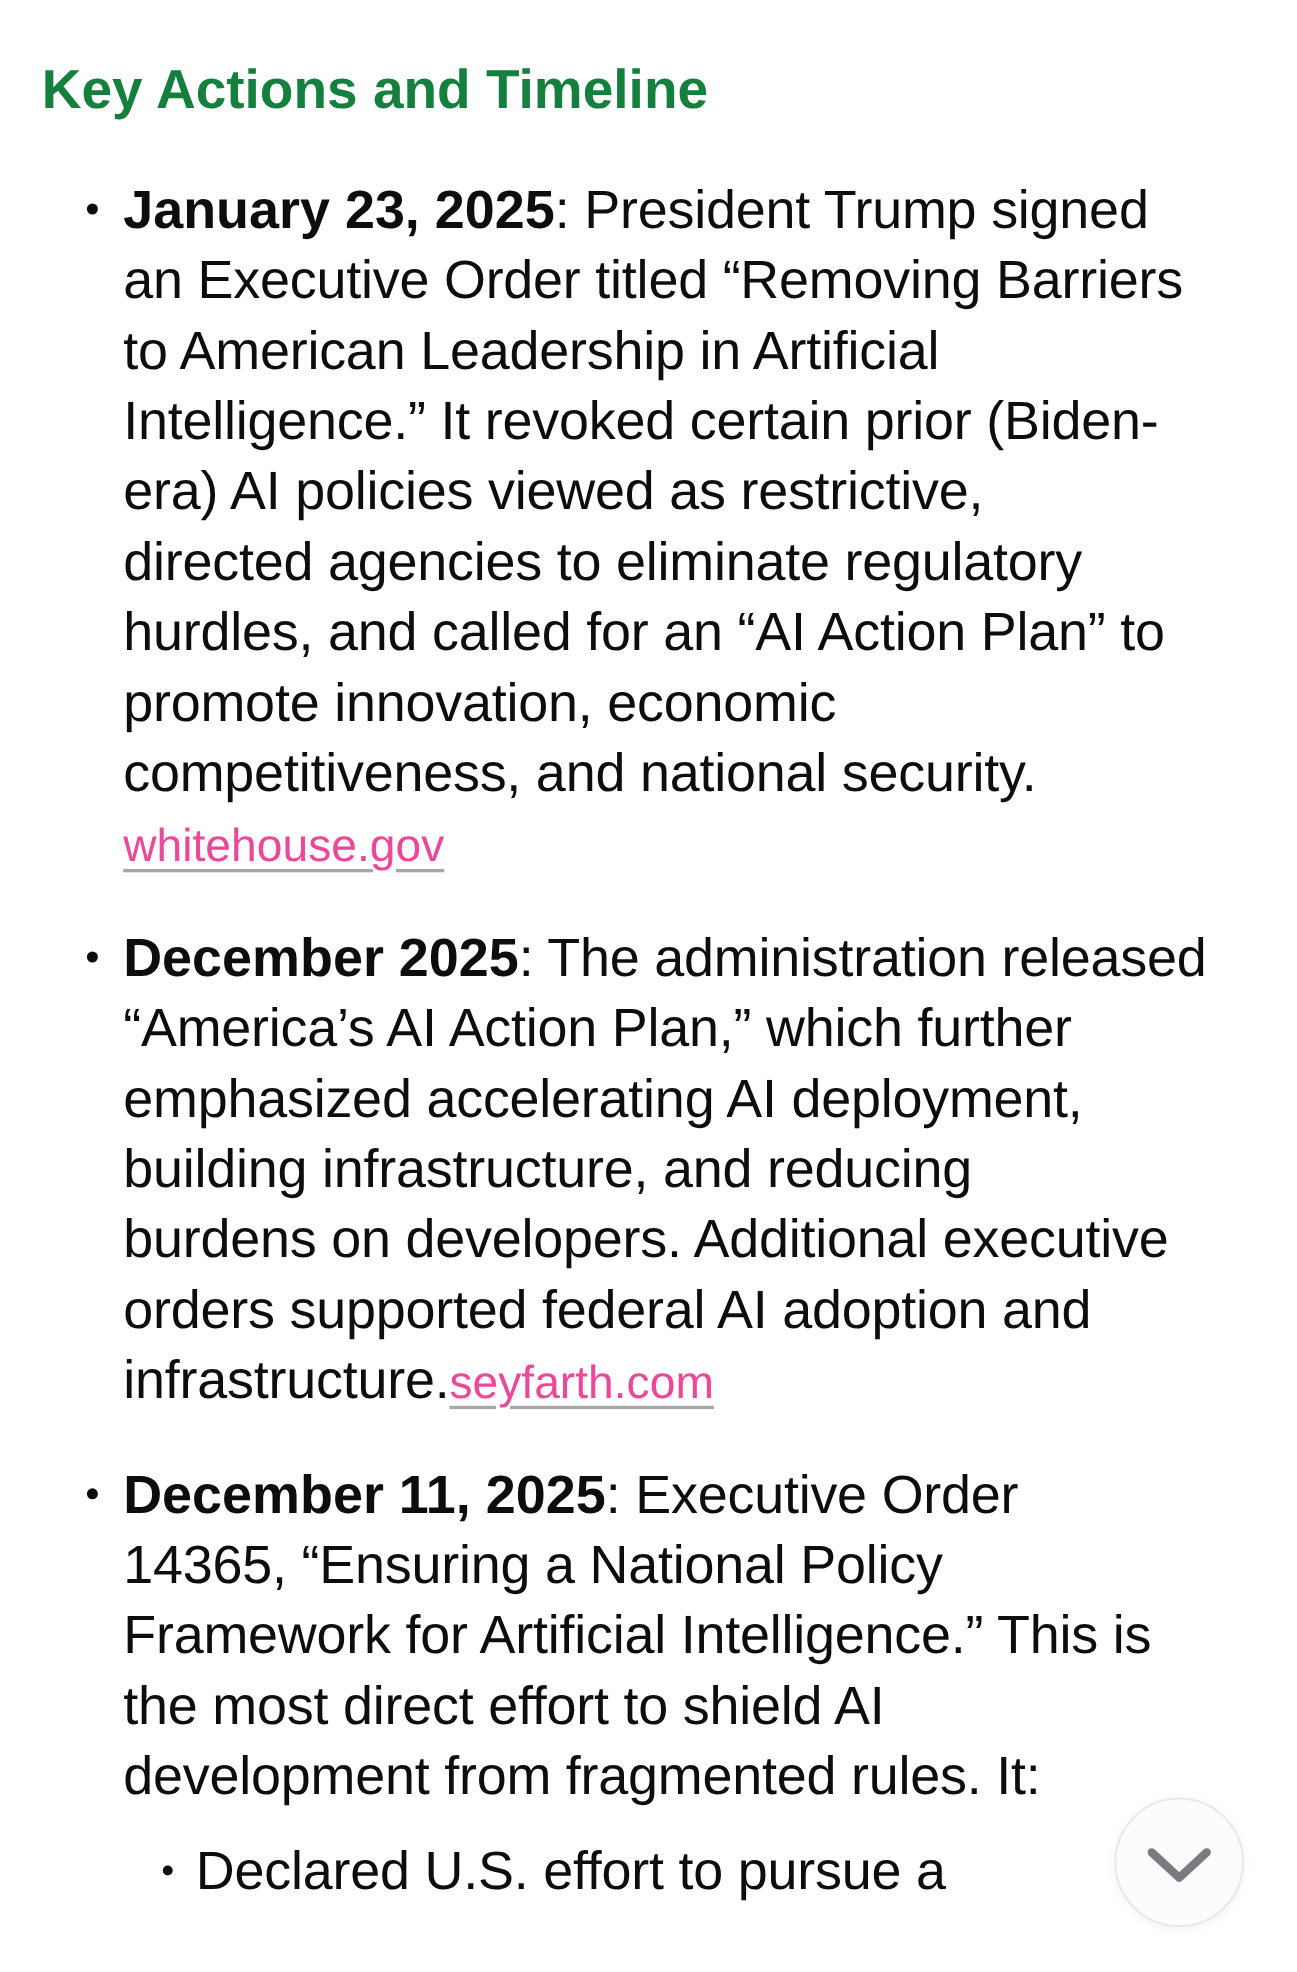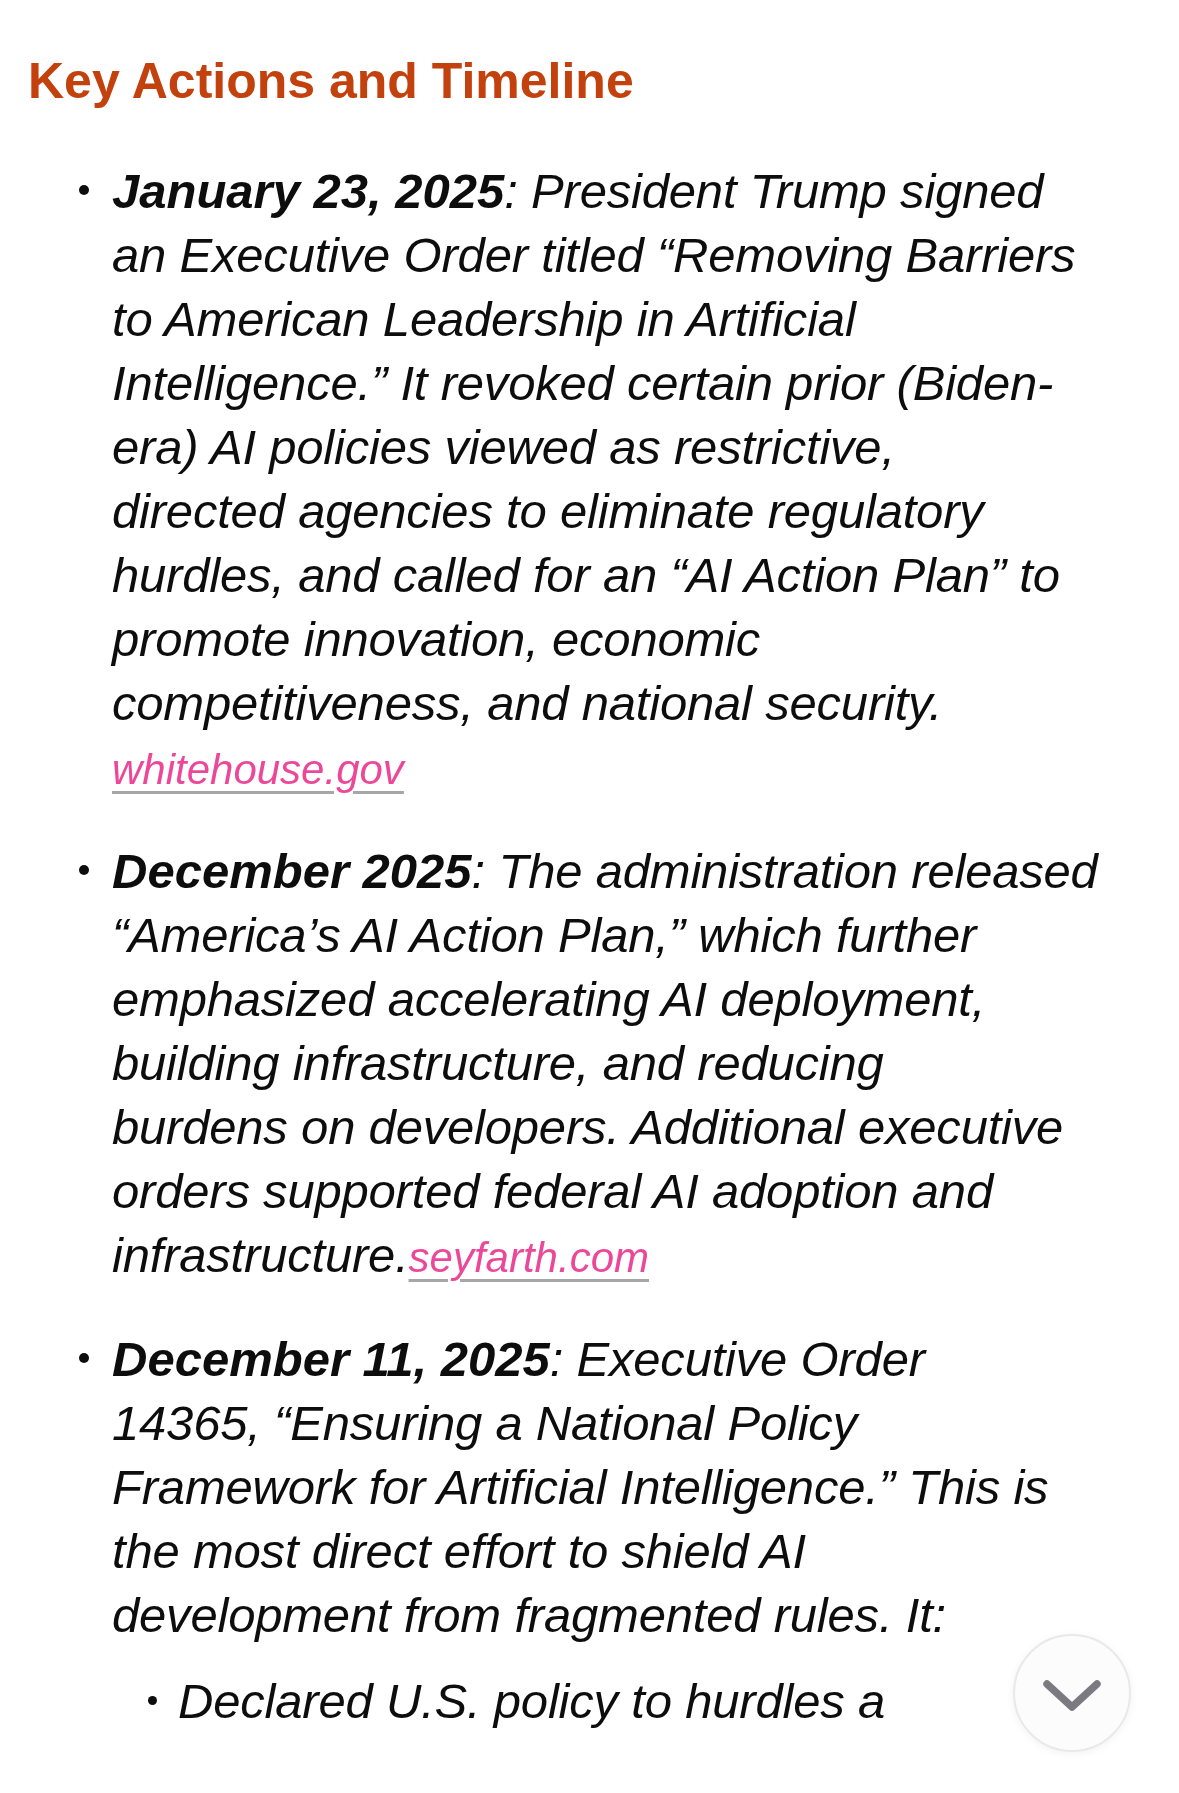--- a/index.html
+++ b/index.html
@@ -11,35 +11,34 @@
     position: relative;
     font-family: "Liberation Sans", sans-serif;
     color: #0d0d0d;
     -webkit-font-smoothing: antialiased;
   }
 
   .message { position: relative; width: 1179px; height: 1793px; }
 
   h2.section-heading {
     margin: 49px 0 0 0;
-    padding: 0 0 0 28px;
+    padding: 0 0 0 38px;
     font-size: 50px;
     line-height: 64px;
     font-weight: 700;
     letter-spacing: 0px;
-    color: #c2410c;
+    color: #15803d;
   }
 
   ul.timeline {
     list-style: none;
     margin: 46px 0 0 0;
     padding: 0 13px 0 112px;
     font-size: 49px;
     line-height: 64px;
-    font-style: italic;
   }
   ul.timeline > li {
     position: relative;
     margin: 0 0 40px 0;
     max-width: 1060px;
   }
   ul.timeline > li::before {
     content: "";
     position: absolute;
     left: -33px;
@@ -133,21 +132,21 @@
     </li>
 
     <li>
       <strong class="item-date">December 11, 2025</strong><span class="item-text">: Executive Order
 14365, “Ensuring a National Policy
 Framework for Artificial Intelligence.” This is
 the most direct effort to shield AI
 development from fragmented rules. It:</span>
       <ul class="sub">
         <li>
-          <span class="item-text">Declared U.S. policy to hurdles a</span>
+          <span class="item-text">Declared U.S. effort to pursue a</span>
         </li>
       </ul>
     </li>
 
   </ul>
 
   <div class="scroll-btn">
     <svg width="58" height="32" viewBox="0 0 58 32" fill="none" xmlns="http://www.w3.org/2000/svg">
       <path d="M4 4 L29 27 L54 4" stroke="#7a7a80" stroke-width="7.5" stroke-linecap="round" stroke-linejoin="round" fill="none"></path>
     </svg>

